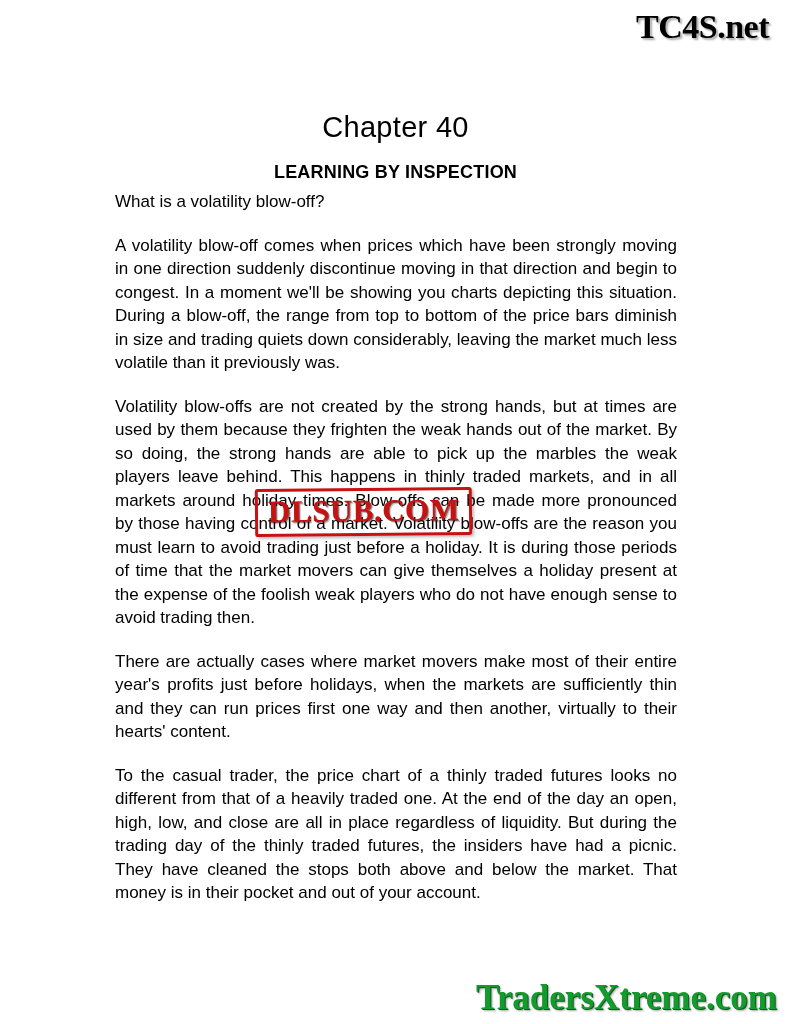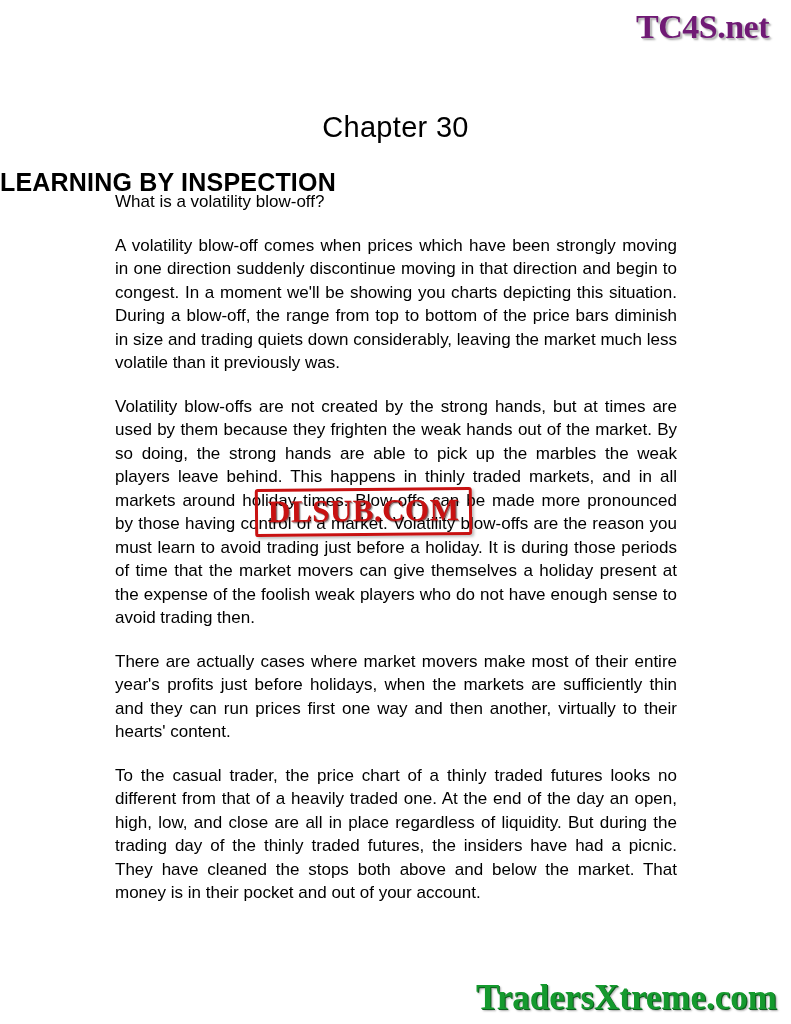--- a/index.html
+++ b/index.html
@@ -25,21 +25,21 @@
 
   
   .wm-top {
     position: absolute;
     top: 8px;
     right: 22px;
     font-family: "Liberation Serif", serif;
     font-weight: bold;
     font-size: 34px;
     letter-spacing: -0.5px;
-    color: #701a75;
+    color: #000000;
     text-shadow:
       1px 1px 0 #bdbdbd,
       2px 2px 2px rgba(0,0,0,0.35);
     white-space: nowrap;
   }
 
   
   .chapter-title {
     position: absolute;
     top: 92px;
@@ -48,22 +48,22 @@
     text-align: center;
     font-size: 29px;
     font-weight: normal;
     letter-spacing: 0.3px;
   }
   .chapter-subtitle {
     position: absolute;
     top: 147px;
     left: 0;
     width: 791px;
-    text-align: left;
-    font-size: 25px;
+    text-align: center;
+    font-size: 18px;
     font-weight: bold;
     letter-spacing: 0.2px;
   }
 
   
   .body-col {
     position: absolute;
     top: 190px;
     left: 115px;
     width: 562px;
@@ -129,21 +129,21 @@
     white-space: nowrap;
   }
 </style>
 </head>
 <body>
 
 <div class="page">
 
   <div class="wm-top">TC4S.net</div>
 
-  <h1 class="chapter-title">Chapter 30</h1>
+  <h1 class="chapter-title">Chapter 40</h1>
 
   <h2 class="chapter-subtitle">LEARNING BY INSPECTION</h2>
 
   <div class="body-col">
     <p class="para q">What  is a volatility blow-off?</p>
     <p class="para">A volatility blow-off comes when prices which have been strongly moving in one direction suddenly discontinue moving in that direction and begin to congest. In a moment we'll be showing you charts depicting this situation. During a blow-off, the range from top to bottom of the price bars diminish in size and trading quiets down considerably, leaving the market much less volatile than it previously was.</p>
     <p class="para">Volatility blow-offs are not created by the strong hands, but at times are used by them because they frighten the weak hands out of the market.   By so doing, the strong hands are able to pick up the marbles the weak players leave behind.  This happens in thinly traded markets, and in all markets around holiday times.  Blow-offs can be made more pronounced by those having control of a market. Volatility blow-offs are the reason you must learn to avoid trading just before a holiday.   It is during those periods of time that the market movers can give themselves a holiday present at the expense of the foolish weak players who do not have enough sense to avoid trading then.</p>
     <p class="para">There are actually cases where market movers make most of their entire year's profits just before holidays, when the markets are sufficiently thin and they can run prices first one way and then another, virtually to their hearts' content.</p>
     <p class="para last">To the casual trader, the price chart of a thinly traded futures looks no different from that of a heavily traded one.  At the end of the day an open, high, low, and close are all in place regardless of liquidity.  But during the trading day of the thinly traded futures, the insiders have had a picnic.  They have cleaned the stops both above and below the market.  That money is in their pocket and out of your account.</p>
   </div>

